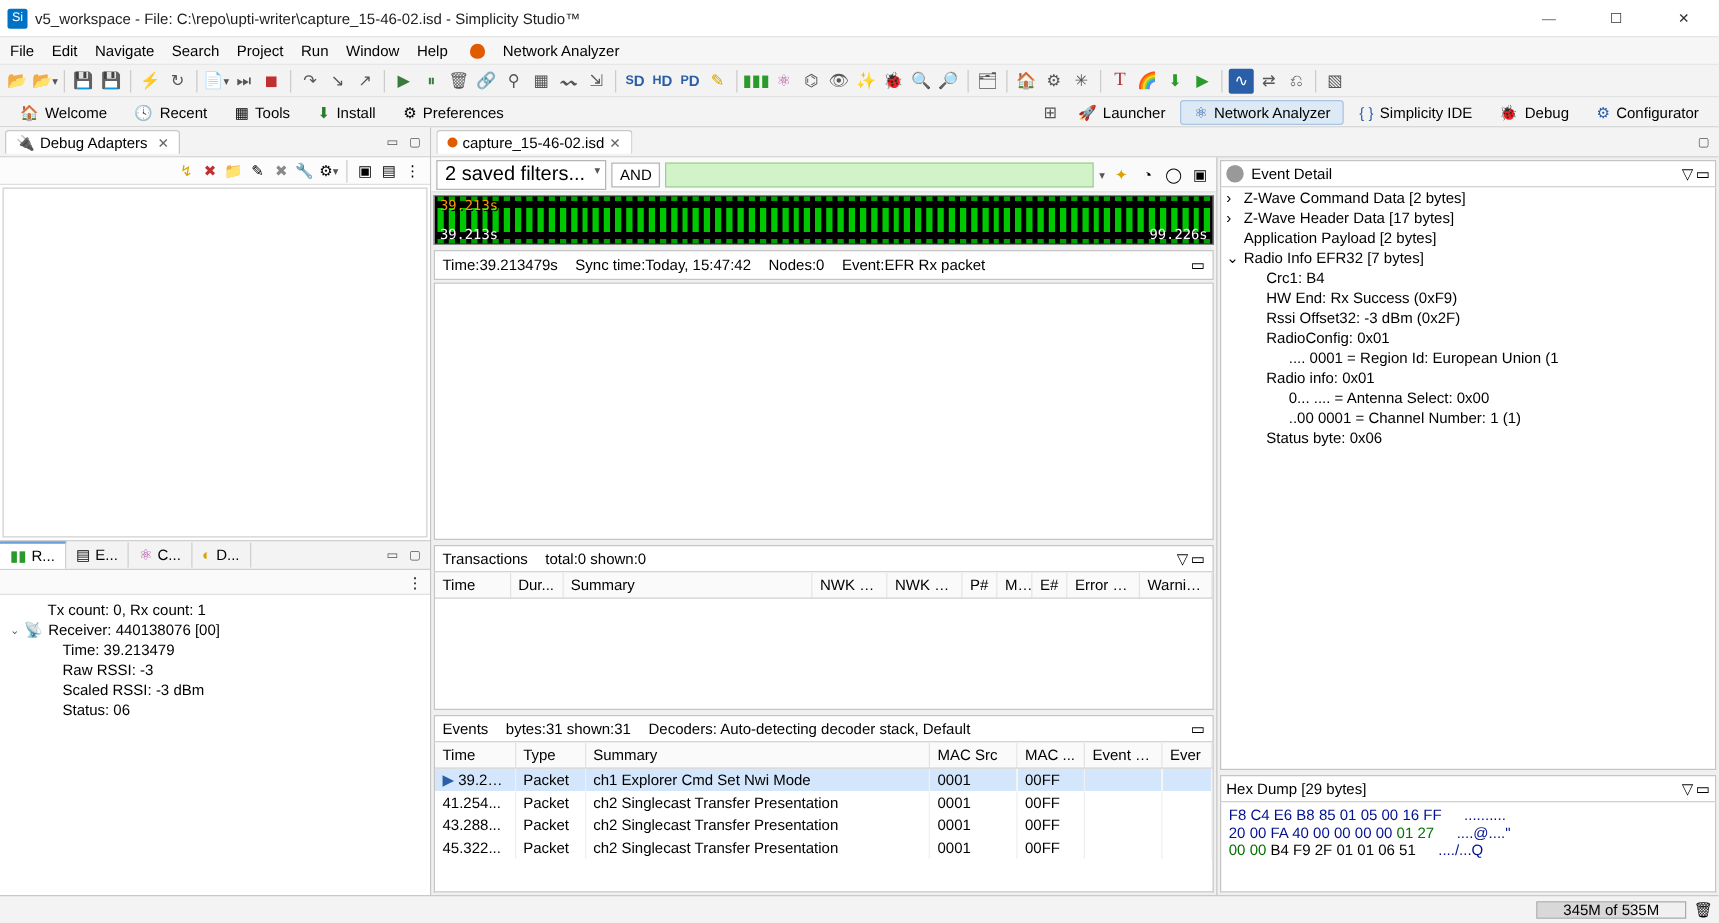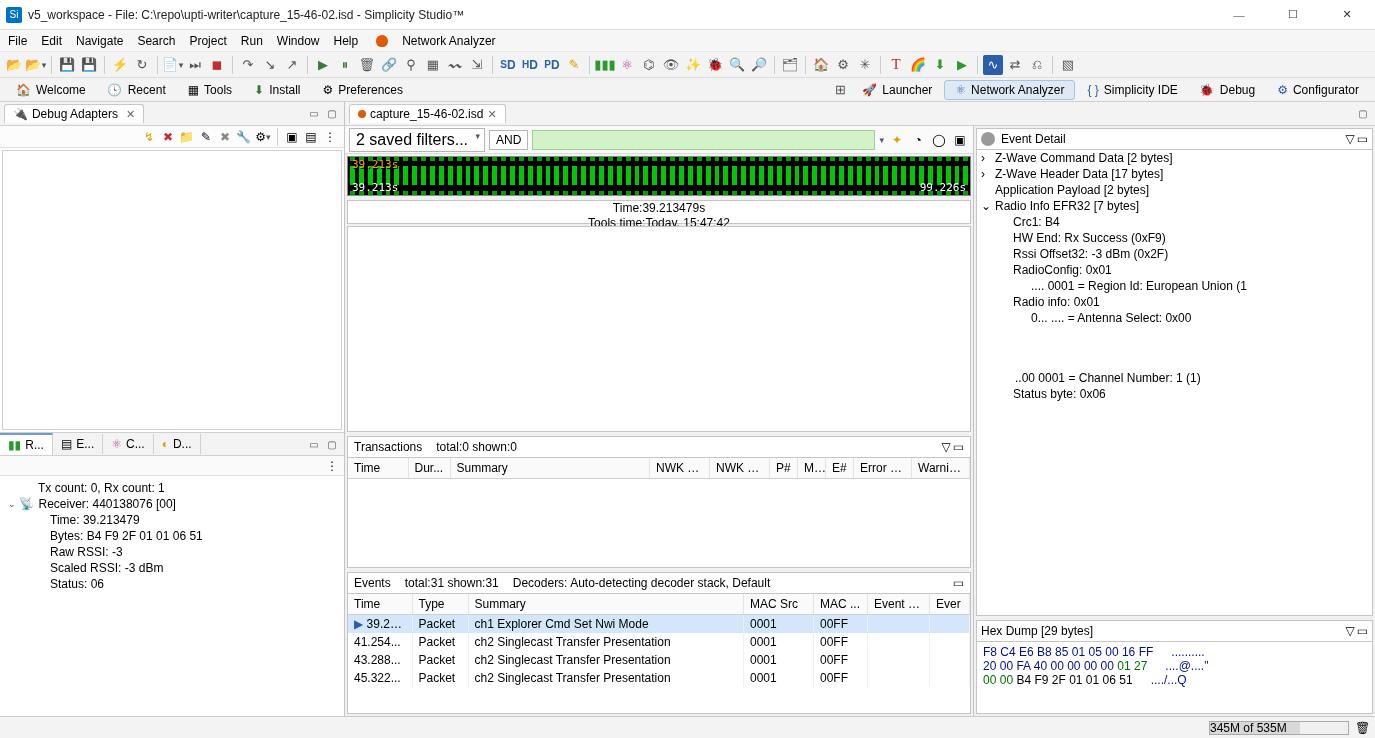--- a/index.html
+++ b/index.html
@@ -55,21 +55,21 @@
 .filterbar .end-icons{display:flex;gap:3px;}
 .filterbar .ei{width:18px;height:18px;display:flex;align-items:center;justify-content:center;}
 
 .waveform{ height:40px; background:#000; position:relative; margin:2px; border:1px solid #888; overflow:hidden;}
 .waveform .wf-bars{position:absolute;inset:0;display:flex;gap:4px;padding:0 2px;align-items:stretch;}
 .waveform .wf-bars div{flex:1;background:linear-gradient(to bottom,#00a000 10%,#000 10%,#000 25%,#00c800 25%,#00c800 75%,#000 75%,#000 90%,#00a000 90%);}
 .waveform .t-left{position:absolute;left:4px;top:1px;color:#ff9a00;font-family:monospace;font-size:11px;text-shadow:1px 1px #000;}
 .waveform .t-left2{position:absolute;left:4px;bottom:1px;color:#fff;font-family:monospace;font-size:11px;}
 .waveform .t-right{position:absolute;right:4px;bottom:1px;color:#fff;font-family:monospace;font-size:11px;}
 
-.infoline{ height:24px; border:1px solid #c5c5c5; margin:2px; background:#fff; display:flex;align-items:center;padding:0 6px;font-size:12px;gap:1px;flex-direction:column;}
+.infoline{ height:24px; border:1px solid #c5c5c5; margin:2px; background:#fff; display:flex;align-items:center;padding:0 6px;font-size:12px;gap:14px;}
 .infoline .mm{margin-left:auto;display:flex;gap:2px;}
 .blankpane{ flex:1; border:1px solid #c5c5c5; margin:0 2px 2px 2px; background:#fff;}
 
 .trans-head{ height:22px; border:1px solid #c5c5c5; margin:2px 2px 0 2px; background:#fff; display:flex;align-items:center;padding:0 6px;gap:14px;font-size:12px;}
 .trans-head .mm{margin-left:auto;display:flex;gap:2px;}
 .table-wrap{ border:1px solid #c5c5c5; border-top:none; margin:0 2px 2px 2px; background:#fff; flex:0 0 110px; overflow:hidden;}
 .tbl{width:100%; border-collapse:collapse; table-layout:fixed;}
 .tbl th{ text-align:left; font-weight:400; font-size:12px; padding:3px 6px; border-right:1px solid #e3e3e3; border-bottom:1px solid #d0d0d0; background:#fafafa; white-space:nowrap; overflow:hidden; text-overflow:ellipsis;}
 .tbl td{ font-size:12px; padding:2px 6px; border-right:1px solid #f0f0f0; white-space:nowrap;overflow:hidden;text-overflow:ellipsis;}
 .tbl tr.sel td{ background:#d3e6fb;}
@@ -85,21 +85,21 @@
 .rview-body{ flex:1; border:1px solid #c5c5c5; border-top:none; margin:0 2px 2px 2px; background:#fff; overflow:auto; font-family:Consolas,monospace; font-size:12px; position:relative;}
 .rview-body .line{ padding:1px 4px 1px 18px; white-space:nowrap;}
 .rview-body .caret{ position:absolute; left:4px; cursor:default;}
 .hex-body{ flex:0 0 72px;border:1px solid #c5c5c5;border-top:none;margin:0 2px 2px 2px;background:#fff;font-family:Consolas,monospace;font-size:12px;padding:3px 6px;overflow:auto;}
 .hex-body .b{font-weight:400;}
 .hex-body .navy{color:#001090;}
 .hex-body .green{color:#007000;}
 .hexrow{display:flex;gap:18px;}
 .statusbar{ height:22px; background:#f3f3f3; border-top:1px solid #c8c8c8; display:flex; align-items:center; padding:0 6px; font-size:12px;}
 .statusbar .mem{margin-left:auto; display:flex;align-items:center;gap:6px;}
-.membar{width:140px;height:14px;border:1px solid #aaa;background:linear-gradient(to right,#d8d8d8 65%,#f0f0f0 65%);display:flex;align-items:center;font-size:11px;}
+.membar{width:120px;height:14px;border:1px solid #aaa;background:linear-gradient(to right,#d8d8d8 65%,#f0f0f0 65%);display:flex;align-items:center;justify-content:center;font-size:11px;}
 .trash{width:14px;height:14px;}
 .chev{font-size:9px;color:#555;}
 </style>
 </head>
 <body>
 
 <div class="titlebar">
   <span class="icon-app">Si</span>
   <span class="title-text">v5_workspace - File: C:\repo\upti-writer\capture_15-46-02.isd - Simplicity Studio™</span>
   <div class="winbtns">
@@ -283,21 +283,20 @@
       <span class="ico">⋮</span>
     </div>
     <div class="blbody" style="flex:0 0 240px">
       <div class="tree-row" style="padding-left:38px">Tx count: 0, Rx count: 1</div>
       <div class="tree-row root">
         <span class="chev">⌄</span>
         <span style="color:#c03030">📡</span>
         <span>Receiver: 440138076 [00]</span>
       </div>
       <div class="tree-row child">Time: 39.213479</div>
-      <div class="tree-row child">Bytes: B4 F9 2F 01 01 06 51</div>
       <div class="tree-row child">Raw RSSI: -3</div>
       <div class="tree-row child">Scaled RSSI: -3 dBm</div>
       <div class="tree-row child">Status: 06</div>
     </div>
   </div>
 
   <div class="centercol">
     <div class="editor-tabs">
       <div class="etab">
         <span class="dot"></span>
@@ -398,21 +397,21 @@
               <div></div>
               <div></div>
             </div>
           <span class="t-left">39.213s</span>
           <span class="t-left2">39.213s</span>
           <span class="t-right">99.226s</span>
         </div>
 
         <div class="infoline">
           <span>Time:39.213479s</span>
-          <span>Tools time:Today, 15:47:42</span>
+          <span>Sync time:Today, 15:47:42</span>
           <span>Nodes:0</span>
           <span>Event:EFR Rx packet</span>
           <div class="mm">
               <span>▭</span>
             </div>
         </div>
         <div class="blankpane" style="flex:1"></div>
 
         <div class="trans-head">
           <span>Transactions</span>
@@ -448,21 +447,21 @@
                   <th>E#</th>
                   <th>Error St...</th>
                   <th>Warnin...</th>
                 </tr>
               </thead>
           </table>
         </div>
 
         <div class="events-head">
           <span>Events</span>
-          <span>total:31 shown:31</span>
+          <span>bytes:31 shown:31</span>
           <span>Decoders: Auto-detecting decoder stack, Default</span>
           <div class="mm">
               <span>▭</span>
             </div>
         </div>
         <div class="events-wrap">
           <table class="tbl">
               <colgroup>
                 <col style="width:64px">
                 <col style="width:56px">
@@ -539,21 +538,21 @@
             <div class="line" style="padding-left: 18px;"><span class="caret" style="left: 4px;">›</span><span>Z-Wave Header Data [17 bytes]</span></div>
             <div class="line" style="padding-left: 18px;"><span>Application Payload [2 bytes]</span></div>
             <div class="line" style="padding-left: 18px;"><span class="caret" style="left: 4px;">⌄</span><span>Radio Info EFR32 [7 bytes]</span></div>
             <div class="line" style="padding-left: 36px;"><span>Crc1: B4</span></div>
             <div class="line" style="padding-left: 36px;"><span>HW End: Rx Success (0xF9)</span></div>
             <div class="line" style="padding-left: 36px;"><span>Rssi Offset32: -3 dBm (0x2F)</span></div>
             <div class="line" style="padding-left: 36px;"><span>RadioConfig: 0x01</span></div>
             <div class="line" style="padding-left: 54px;"><span>.... 0001 = Region Id: European Union (1</span></div>
             <div class="line" style="padding-left: 36px;"><span>Radio info: 0x01</span></div>
             <div class="line" style="padding-left: 54px;"><span>0... .... = Antenna Select: 0x00</span></div>
-            <div class="line" style="padding-left: 38px; margin-top: 44px;"><span>..00 0001 = Channel Number: 1 (1)</span></div>
+            <div class="line" style="padding-left: 54px;"><span>..00 0001 = Channel Number: 1 (1)</span></div>
             <div class="line" style="padding-left: 36px;"><span>Status byte: 0x06</span></div>
           </div>
 
         <div class="rview-head" style="margin-top:2px">
           <span>Hex Dump [29 bytes]</span>
           <div class="mm">
               <span>▽</span>
               <span>▭</span>
             </div>
         </div>

